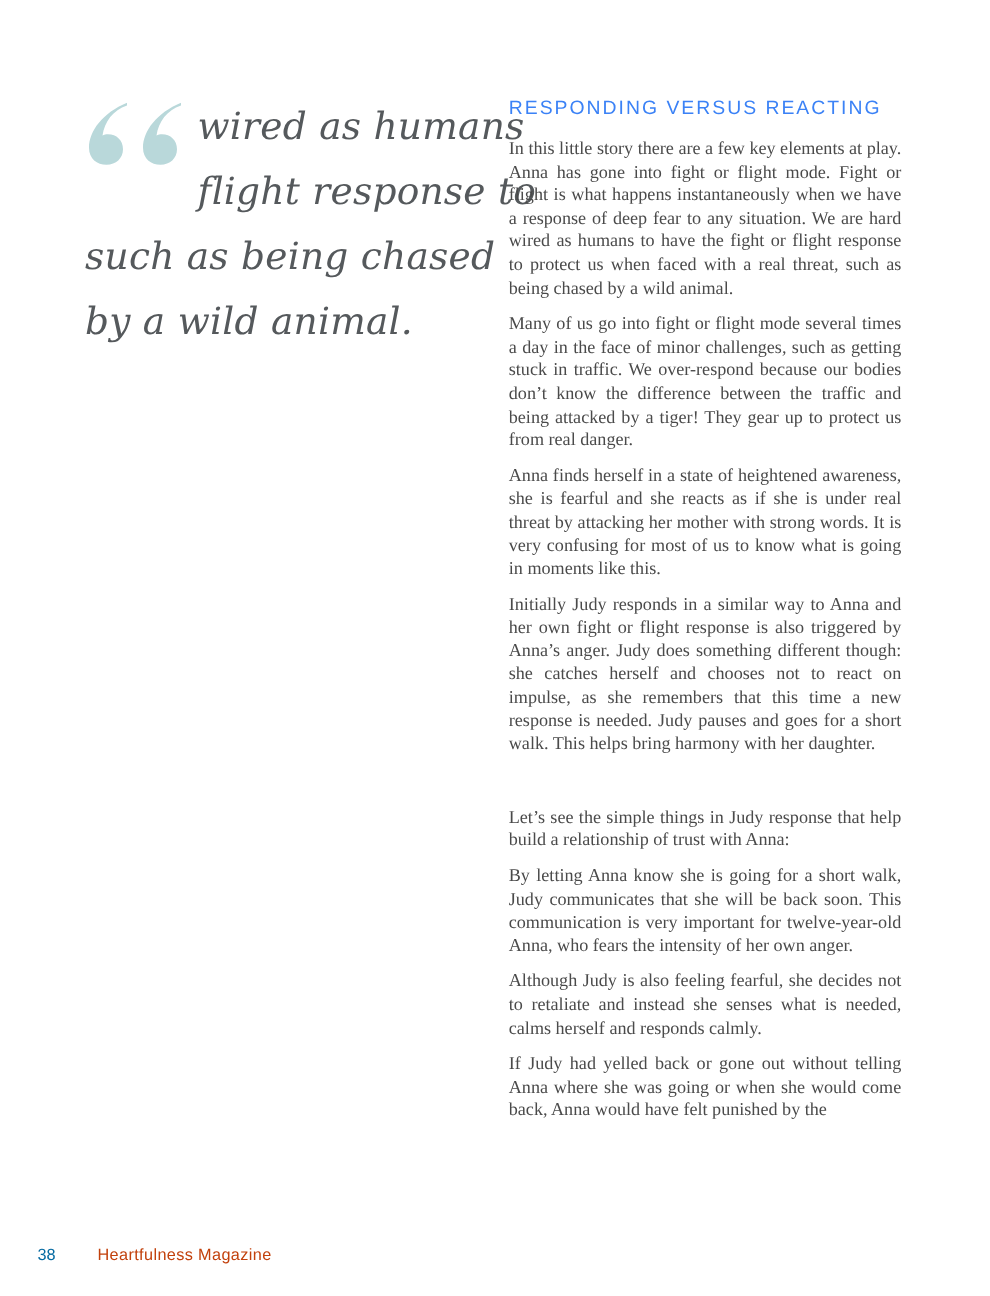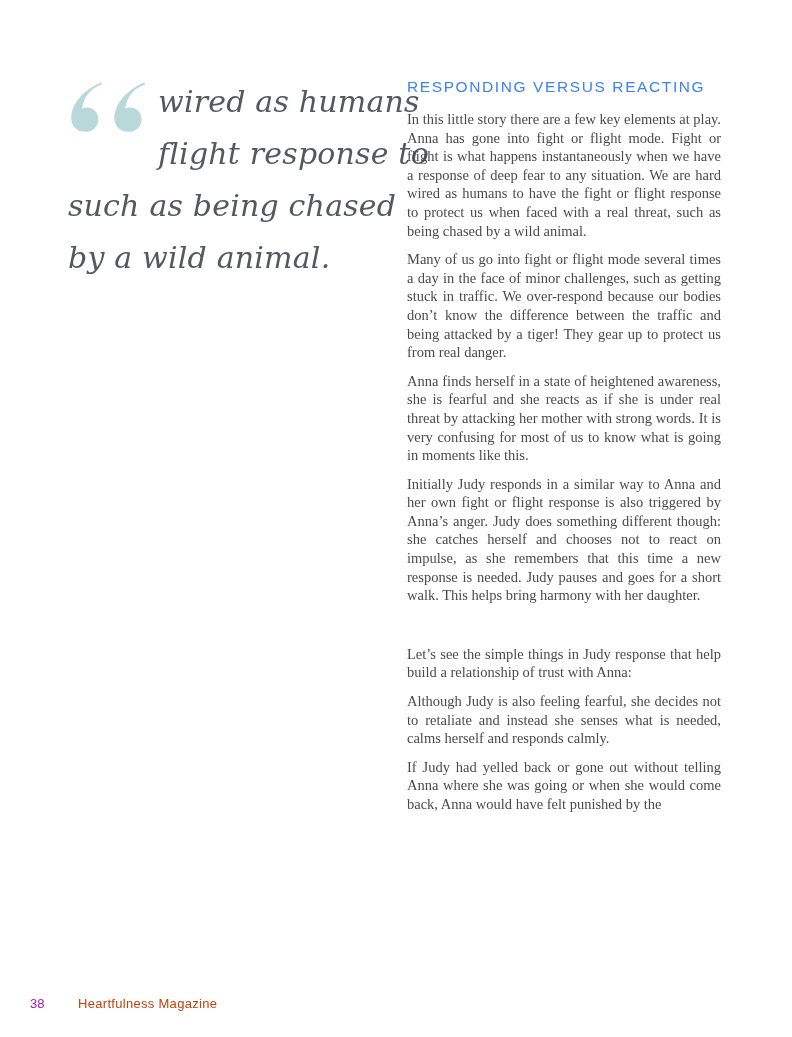--- a/index.html
+++ b/index.html
@@ -74,21 +74,21 @@
     top: 996px;
     width: 100%;
     height: 20px;
     font-family: "Liberation Sans", sans-serif;
     font-size: 13px;
   }
   .page-number {
     position: absolute;
     left: 30px;
     top: 0;
-    color: #a21caf;
+    color: #0369a1;
   }
   .magazine-name {
     position: absolute;
     left: 78px;
     top: 0;
     color: #c2410c;
     letter-spacing: 0.3px;
   }
 </style>
 </head>
@@ -120,20 +120,21 @@
           <p class="body-p">Many of us go into fight or flight mode several times a day in the face of minor challenges, such as getting stuck in traffic. We over-respond because our bodies don’t know the difference between the traffic and being attacked by a tiger! They gear up to protect us from real danger.</p>
           <p class="body-p">Anna finds herself in a state of heightened awareness, she is fearful and she reacts as if she is under real threat by attacking her mother with strong words. It is very confusing for most of us to know what is going in moments like this.</p>
           <p class="body-p">Initially Judy responds in a similar way to Anna and her own fight or flight response is also triggered by Anna’s anger. Judy does something different though: she catches herself and chooses not to react on impulse, as she remembers that this time a new response is needed. Judy pauses and goes for a short walk. This helps bring harmony with her daughter.</p>
         </div>
     </div>
 
     <div class="section">
       <div>
 
       <p class="body-p">Let’s see the simple things in Judy response that help build a relationship of trust with Anna:</p>
+          <p class="body-p">By letting Anna know she is going for a short walk, Judy communicates that she will be back soon. This communication is very important for twelve-year-old Anna, who fears the intensity of her own anger.</p>
           <p class="body-p">Although Judy is also feeling fearful, she decides not to retaliate and instead she senses what is needed, calms herself and responds calmly.</p>
           <p class="body-p">If Judy had yelled back or gone out without telling Anna where she was going or when she would come back, Anna would have felt punished by the</p>
         </div>
     </div>
 
   </div>
 
   <div class="footer">
     <span class="page-number">38</span>
     <span class="magazine-name">Heartfulness Magazine</span>

